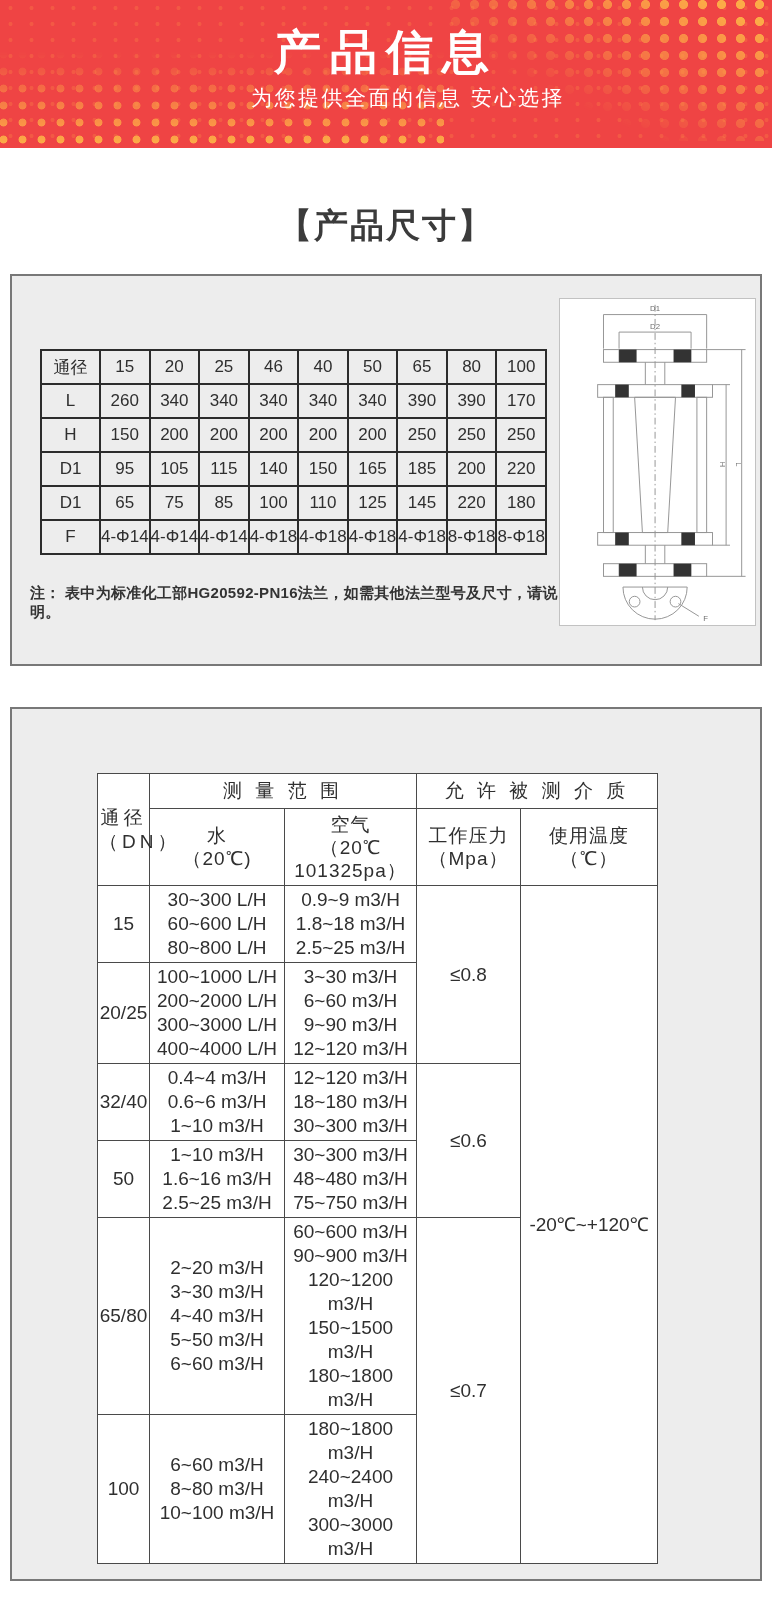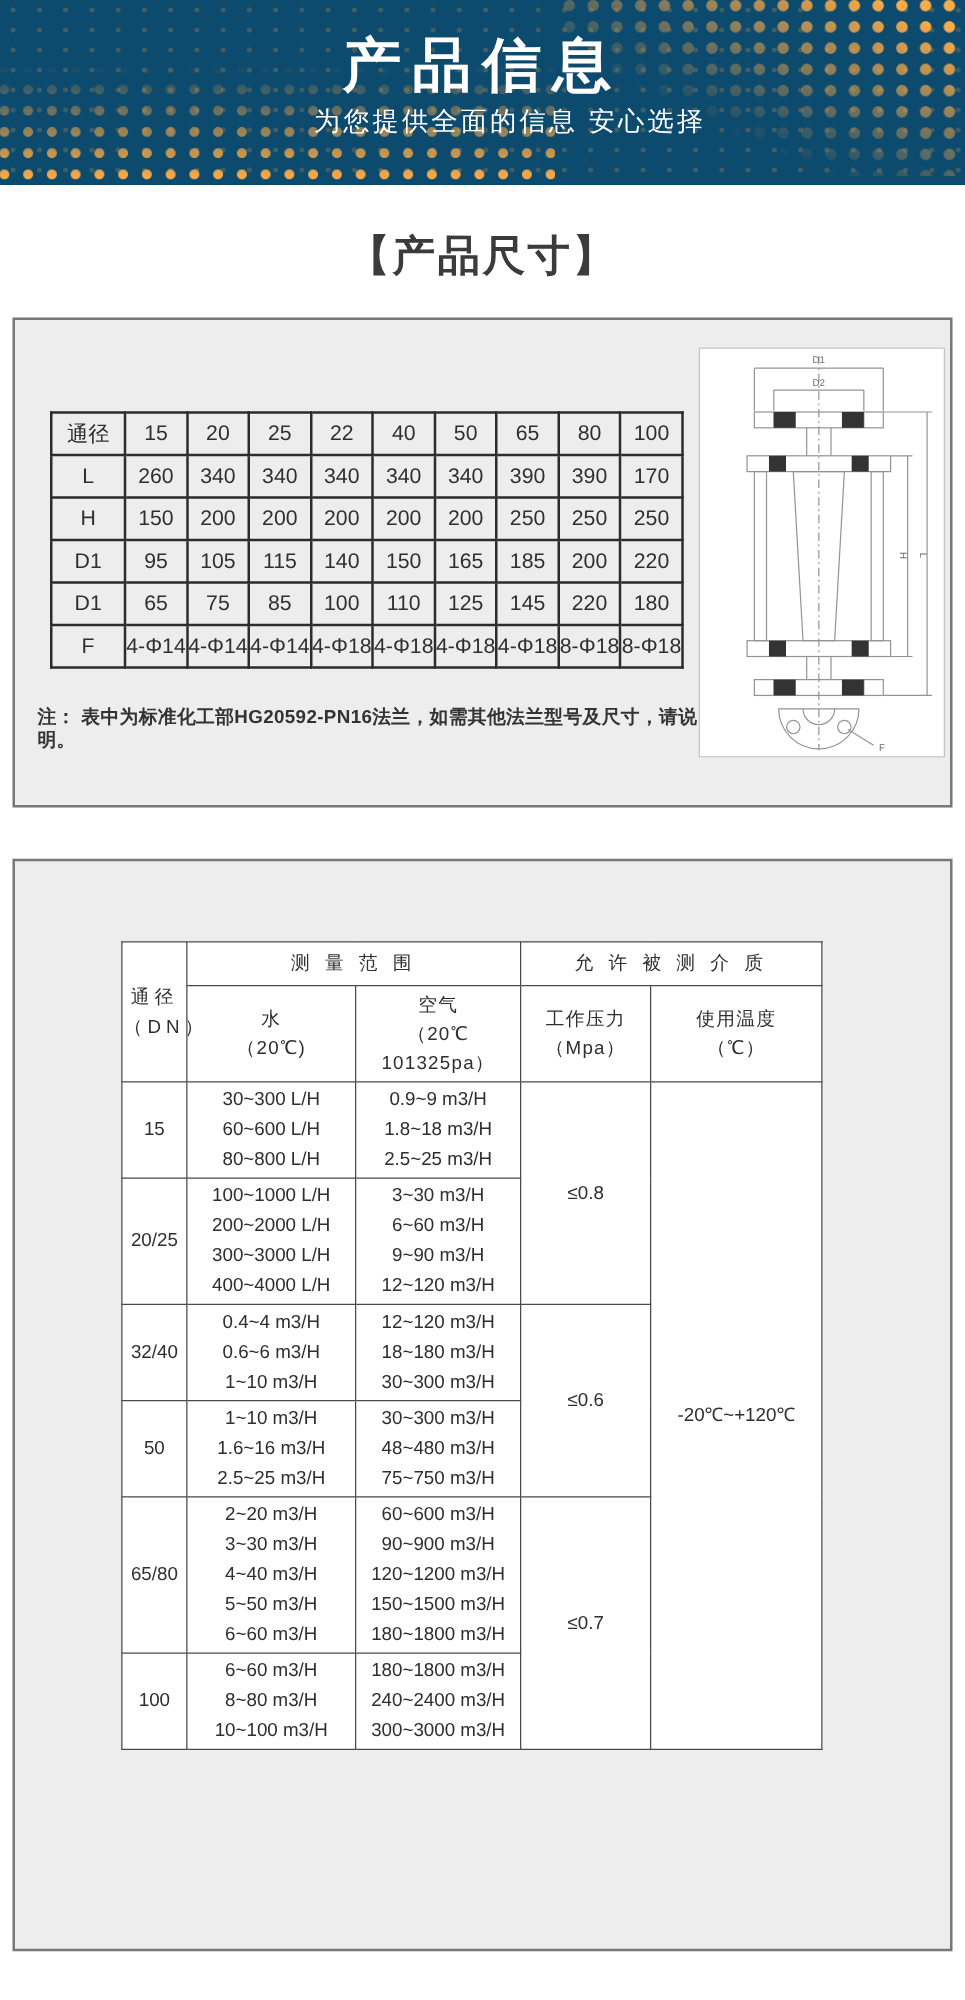--- a/index.html
+++ b/index.html
@@ -1,19 +1,19 @@
 <!DOCTYPE html>
 <html><head>
 <meta charset="utf-8">
 <style>
   html,body{margin:0;padding:0;background:#ffffff;}
   .page{width:772px;height:1600px;position:relative;font-family:"Liberation Sans",sans-serif;color:#333;overflow:hidden;background:#fff;}
 
   
-  .banner{position:relative;height:148px;background:#0c4a6e;overflow:hidden;text-align:center;}
+  .banner{position:relative;height:148px;background:#ef4444;overflow:hidden;text-align:center;}
   .dots{position:absolute;pointer-events:none;}
   .dots-fine{left:0;top:0;right:0;bottom:0;
     background-image:radial-gradient(circle,rgba(255,165,70,.55) 1.7px,transparent 2.3px);
     background-size:21px 16px;opacity:.4;}
   .dots-left{left:-6px;bottom:-6px;width:450px;height:125px;
     background-image:radial-gradient(circle,#fcab47 3.6px,transparent 4.3px);
     background-size:19px 17px;
     -webkit-mask-image:linear-gradient(to top,#000 8%,transparent 82%);
             mask-image:linear-gradient(to top,#000 8%,transparent 82%);}
   .dots-right{right:-4px;top:-4px;width:330px;height:145px;
@@ -21,21 +21,21 @@
     background-size:19px 17px;
     -webkit-mask-image:linear-gradient(to bottom left,#000 12%,transparent 68%);
             mask-image:linear-gradient(to bottom left,#000 12%,transparent 68%);}
   .banner h1{margin:0;padding-top:27px;font-size:47px;line-height:50px;font-weight:700;
     color:#fff;letter-spacing:9px;position:relative;}
   .banner p{margin:9px 0 0 0;font-size:21px;line-height:24px;color:#fff;letter-spacing:2.5px;position:relative;padding-left:44px;}
 
   
   .sec-title{margin:0;text-align:center;font-size:34px;line-height:46px;font-weight:600;
     color:#3b3b3b;letter-spacing:2px;}
-  .t1{margin-top:34px;}
+  .t1{margin-top:54px;}
 
   
   .panel{box-sizing:border-box;margin:0 10px;background:#ededed;border:2px solid #787878;}
   .panel-dim{margin-top:26px;height:392px;position:relative;}
   .panel-flow{margin-top:41px;height:874px;}
 
   
   .dim-table{position:absolute;left:28px;top:73px;border-collapse:collapse;table-layout:fixed;width:507px;}
   .dim-table td{border:2px solid #2c2c2c;height:30px;text-align:center;vertical-align:middle;
     font-size:17px;color:#2f2f2f;padding:1px 0;white-space:nowrap;overflow:hidden;}
@@ -45,21 +45,21 @@
 
   
   .drawing{position:absolute;right:4px;top:22px;width:195px;height:326px;background:#fff;border:1px solid #c2c2c2;}
   .drawing svg{display:block;width:100%;height:100%;}
 
   
   .flow-title{padding-top:30px;}
   .flow-table{margin:64px 0 0 85px;border-collapse:collapse;table-layout:fixed;width:560px;background:#fff;
     border:1px solid #4a4a4a;}
   .flow-table td{border:1px solid #4a4a4a;text-align:center;vertical-align:middle;
-    font-size:15px;color:#2f2f2f;line-height:24px;padding:2px 1px;}
+    font-size:19px;color:#2f2f2f;line-height:24px;padding:2px 1px;}
   .pre{white-space:pre-line;}
   .flow-table tr.h1 td{height:30px;letter-spacing:4px;}
   .flow-table tr.h2 td{height:72px;line-height:23px;letter-spacing:1px;}
   col.w-dn{width:52px;} col.w-water{width:135px;} col.w-air{width:132px;}
   col.w-press{width:104px;} col.w-temp{width:137px;}
 </style>
 </head>
 <body>
 
 <div class="page">
@@ -75,21 +75,21 @@
   <h2 class="sec-title t1">【产品尺寸】</h2>
 
   <section class="panel panel-dim">
     <table class="dim-table">
       <tbody>
         <tr>
           <td>通径</td>
           <td>15</td>
           <td>20</td>
           <td>25</td>
-          <td>22</td>
+          <td>46</td>
           <td>40</td>
           <td>50</td>
           <td>65</td>
           <td>80</td>
           <td>100</td>
         </tr>
         <tr>
           <td>L</td>
           <td>260</td>
           <td>340</td>

